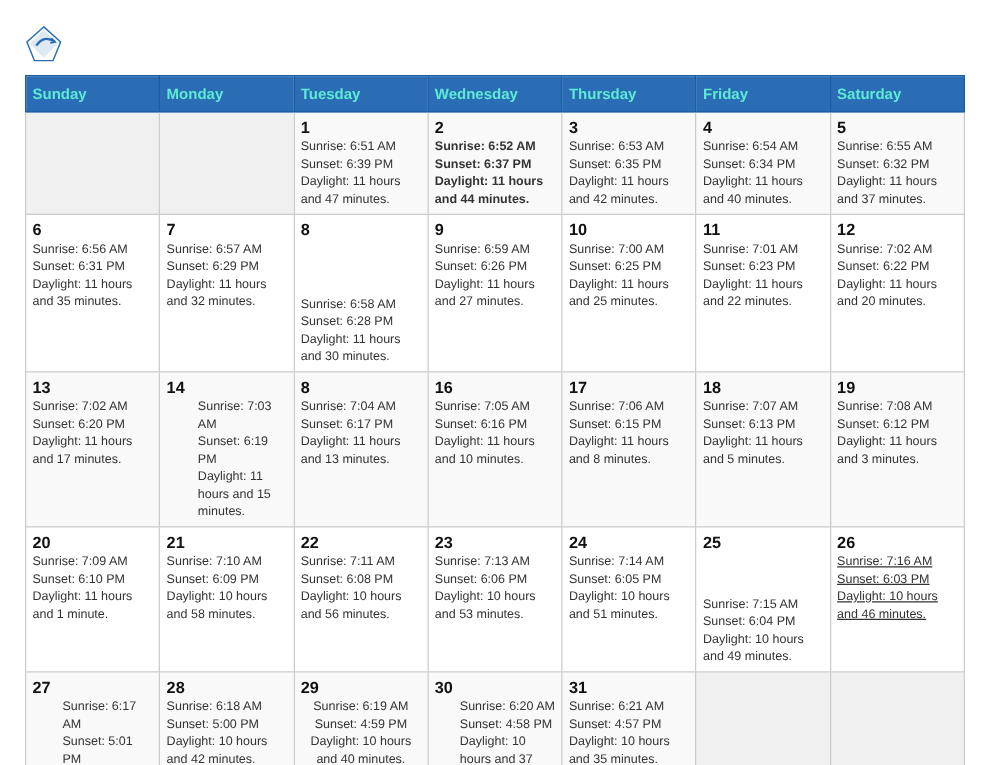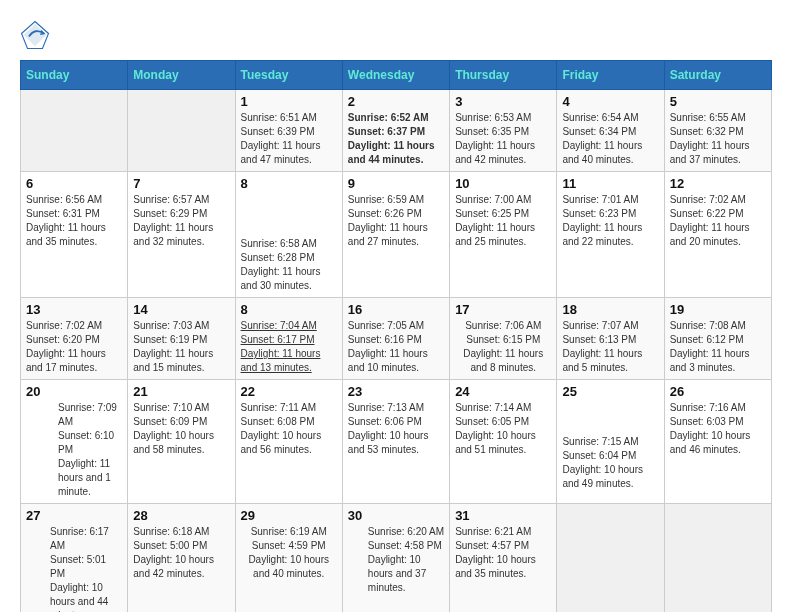--- a/index.html
+++ b/index.html
@@ -202,59 +202,59 @@
       </tr>
       <tr>
         <td>
           <div class="day-number">13</div>
           <div class="day-info" style="white-space: pre-line;">Sunrise: 7:02 AM
 Sunset: 6:20 PM
 Daylight: 11 hours and 17 minutes.</div>
         </td>
         <td>
           <div class="day-number">14</div>
-          <div class="day-info" style="white-space: pre-line;">Sunrise: 7:03 AM
+          <div class="day-info" style="white-space: pre-line; margin-left: 25px;">Sunrise: 7:03 AM
 Sunset: 6:19 PM
 Daylight: 11 hours and 15 minutes.</div>
         </td>
         <td>
           <div class="day-number">8</div>
-          <div class="day-info" style="white-space: pre-line; text-decoration: underline;">Sunrise: 7:04 AM
+          <div class="day-info" style="white-space: pre-line;">Sunrise: 7:04 AM
 Sunset: 6:17 PM
 Daylight: 11 hours and 13 minutes.</div>
         </td>
         <td>
           <div class="day-number">16</div>
           <div class="day-info" style="white-space: pre-line;">Sunrise: 7:05 AM
 Sunset: 6:16 PM
 Daylight: 11 hours and 10 minutes.</div>
         </td>
         <td>
           <div class="day-number">17</div>
-          <div class="day-info" style="white-space: pre-line; text-align: center;">Sunrise: 7:06 AM
+          <div class="day-info" style="white-space: pre-line;">Sunrise: 7:06 AM
 Sunset: 6:15 PM
 Daylight: 11 hours and 8 minutes.</div>
         </td>
         <td>
           <div class="day-number">18</div>
           <div class="day-info" style="white-space: pre-line;">Sunrise: 7:07 AM
 Sunset: 6:13 PM
 Daylight: 11 hours and 5 minutes.</div>
         </td>
         <td>
           <div class="day-number">19</div>
           <div class="day-info" style="white-space: pre-line;">Sunrise: 7:08 AM
 Sunset: 6:12 PM
 Daylight: 11 hours and 3 minutes.</div>
         </td>
       </tr>
       <tr>
         <td>
           <div class="day-number">20</div>
-          <div class="day-info" style="white-space: pre-line; margin-left: 32px;">Sunrise: 7:09 AM
+          <div class="day-info" style="white-space: pre-line;">Sunrise: 7:09 AM
 Sunset: 6:10 PM
 Daylight: 11 hours and 1 minute.</div>
         </td>
         <td>
           <div class="day-number">21</div>
           <div class="day-info" style="white-space: pre-line;">Sunrise: 7:10 AM
 Sunset: 6:09 PM
 Daylight: 10 hours and 58 minutes.</div>
         </td>
         <td>
@@ -276,21 +276,21 @@
 Daylight: 10 hours and 51 minutes.</div>
         </td>
         <td>
           <div class="day-number">25</div>
           <div class="day-info" style="white-space: pre-line; margin-top: 36px;">Sunrise: 7:15 AM
 Sunset: 6:04 PM
 Daylight: 10 hours and 49 minutes.</div>
         </td>
         <td>
           <div class="day-number">26</div>
-          <div class="day-info" style="white-space: pre-line;">Sunrise: 7:16 AM
+          <div class="day-info" style="white-space: pre-line; text-decoration: underline;">Sunrise: 7:16 AM
 Sunset: 6:03 PM
 Daylight: 10 hours and 46 minutes.</div>
         </td>
       </tr>
       <tr>
         <td>
           <div class="day-number">27</div>
           <div class="day-info" style="white-space: pre-line; margin-left: 24px;">Sunrise: 6:17 AM
 Sunset: 5:01 PM
 Daylight: 10 hours and 44 minutes.</div>

